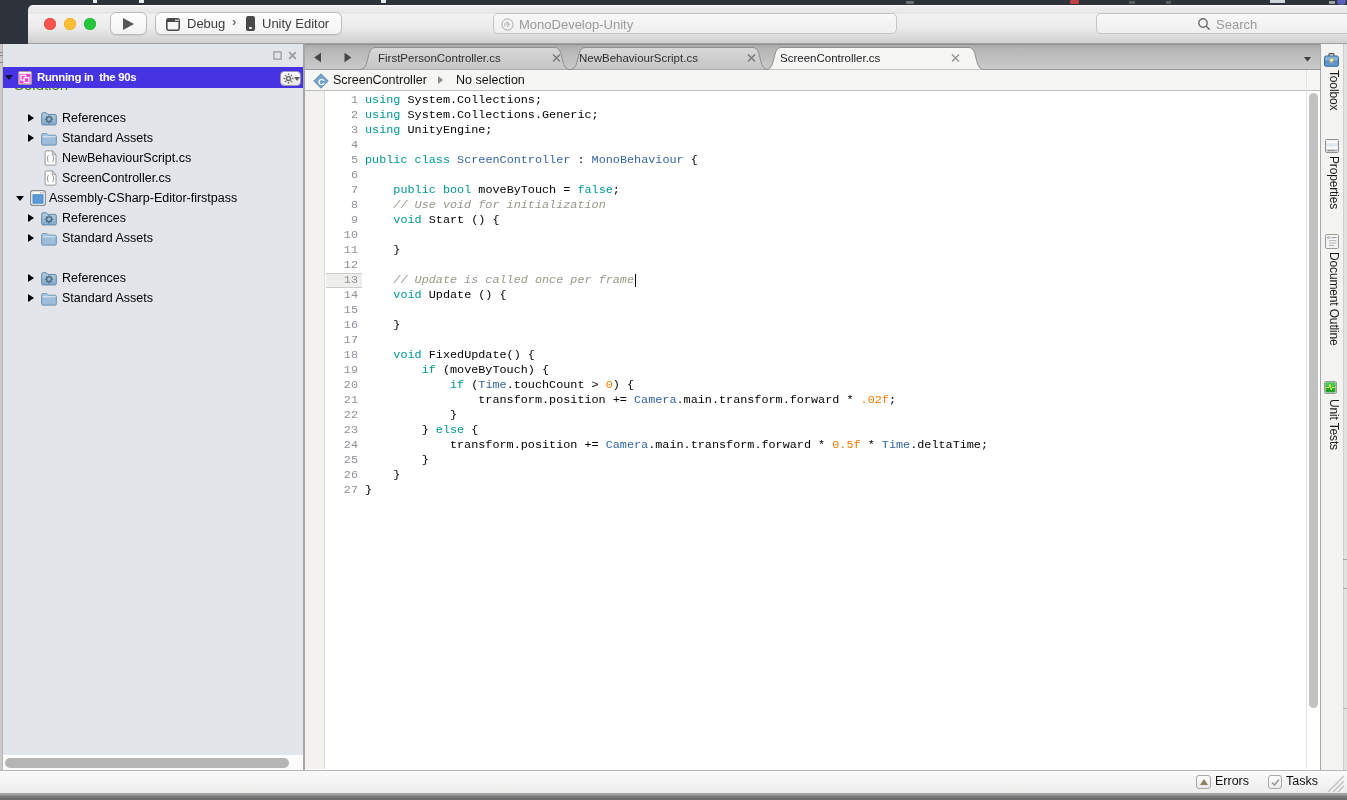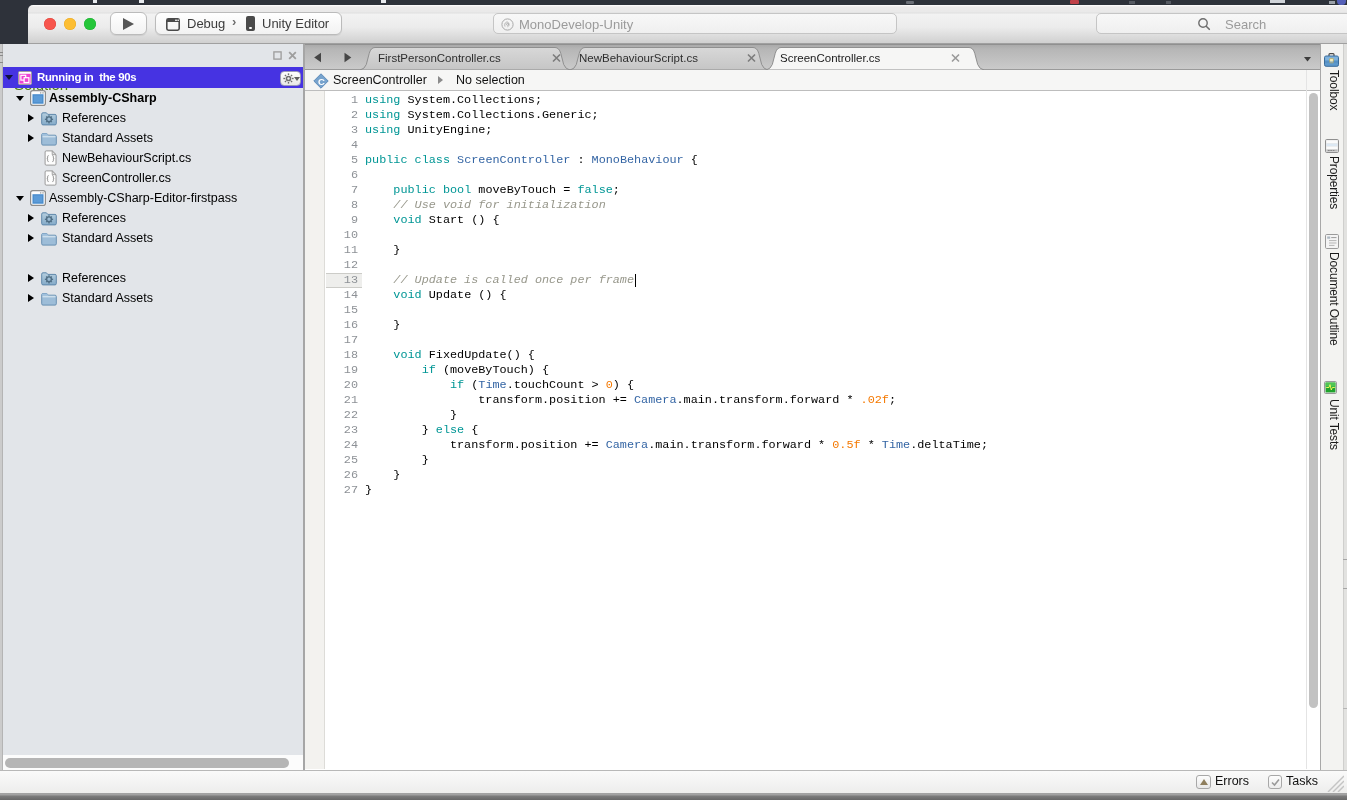--- a/index.html
+++ b/index.html
@@ -93,21 +93,21 @@
       <path d="M4 8.5 C3 5.5 5 3.5 6.8 4.2 C8.6 4.9 8 7.5 6.4 7.3 C5 7.1 5.4 5 6.7 5.4 C8 5.8 8.6 8 6.5 8.8" fill="none" stroke="#a9a9a9" stroke-width="0.9"></path>
     </svg>
     <div class="abs" style="left:25px;top:3px;">MonoDevelop-Unity</div>
   </div>
 
   <div class="graybox" style="left:1068px;width:266px;">
     <svg class="abs" style="left:100px;top:3px;" width="14" height="14" viewBox="0 0 14 14">
       <circle cx="6" cy="6" r="4.2" fill="none" stroke="#6e6e6e" stroke-width="1.4"></circle>
       <line x1="9.2" y1="9.2" x2="12.3" y2="12.3" stroke="#6e6e6e" stroke-width="1.6" stroke-linecap="round"></line>
     </svg>
-    <div class="abs" style="left:128px;top:3px;">Search</div>
+    <div class="abs" style="left:119px;top:3px;">Search</div>
   </div>
 </div>
 
 <div class="abs" id="sidebar">
 
   <div class="abs" style="left:0;top:0;width:3px;height:726px;background:#cbcbcb;border-right:1px solid #b4b4b4;"></div>
   <div class="abs" style="left:0;top:8px;width:3px;height:1px;background:#8a8a8a;"></div>
   <div class="abs" style="left:0;top:11px;width:3px;height:1px;background:#8a8a8a;"></div>
   <div class="abs" style="left:0;top:18px;width:3px;height:1px;background:#8a8a8a;"></div>
 
@@ -144,31 +144,20 @@
           <line x1="9.9" y1="2.1" x2="8.7" y2="3.3"></line>
             <line x1="2.1" y1="9.9" x2="3.3" y2="8.7"></line>
         </g>
       </svg>
       <div class="abs" style="left:13px;top:5.5px;width:0;height:0;border-left:3px solid transparent;border-right:3px solid transparent;border-top:4px solid #5f5f5f;"></div>
     </div>
   </div>
 </div>
 
 <div class="abs" style="left:3px;top:88px;width:300px;height:264px;">
-<div class="treerow" style="top:0px;">
-  <div class="tri-d" style="left:13px;top:8px;border-left-width:4.2px;border-right-width:4.2px;border-top-width:5.5px;"></div>
-  <svg class="abs" style="left:27px;top:2px;" width="16" height="16" viewBox="0 0 16 16">
-<rect x="0.6" y="0.6" width="14.8" height="14.8" rx="2.2" fill="#fdfdfd" stroke="#8d8d8d" stroke-width="1.2"></rect>
-<circle cx="10.7" cy="2.9" r="0.8" fill="#ababab"></circle>
-        <circle cx="13" cy="2.9" r="0.8" fill="#ababab"></circle>
-<rect x="2.4" y="4.2" width="11.2" height="9.6" fill="#5b9bd8"></rect>
-<rect x="3.4" y="5.1" width="9.2" height="7.6" fill="none" stroke="#4c8cc9" stroke-width="0.8"></rect>
-</svg>
-  <div class="txt" style="left:46px;font-weight:bold;">Assembly-CSharp</div>
-</div>
 <div class="treerow" style="top:20px;">
   <div class="tri-r" style="left:25px;top:5.5px;"></div>
   <svg class="abs" style="left:38px;top:3px;" width="16" height="15" viewBox="0 0 16 15">
 <defs>
           <linearGradient id="fg1" x1="0" y1="0" x2="0" y2="1">
 <stop offset="0" stop-color="#b5cede"></stop>
             <stop offset="1" stop-color="#85abc9"></stop>
           </linearGradient>
         </defs>
 <path d="M0.7 3.1 Q0.7 1.8 2 1.8 L5.4 1.8 L6.8 3.4 L14 3.4 Q15.3 3.4 15.3 4.7 L15.3 12.6 Q15.3 13.9 14 13.9 L2 13.9 Q0.7 13.9 0.7 12.6 Z" fill="url(#fg1)" stroke="#5f88ab" stroke-width="1"></path>

